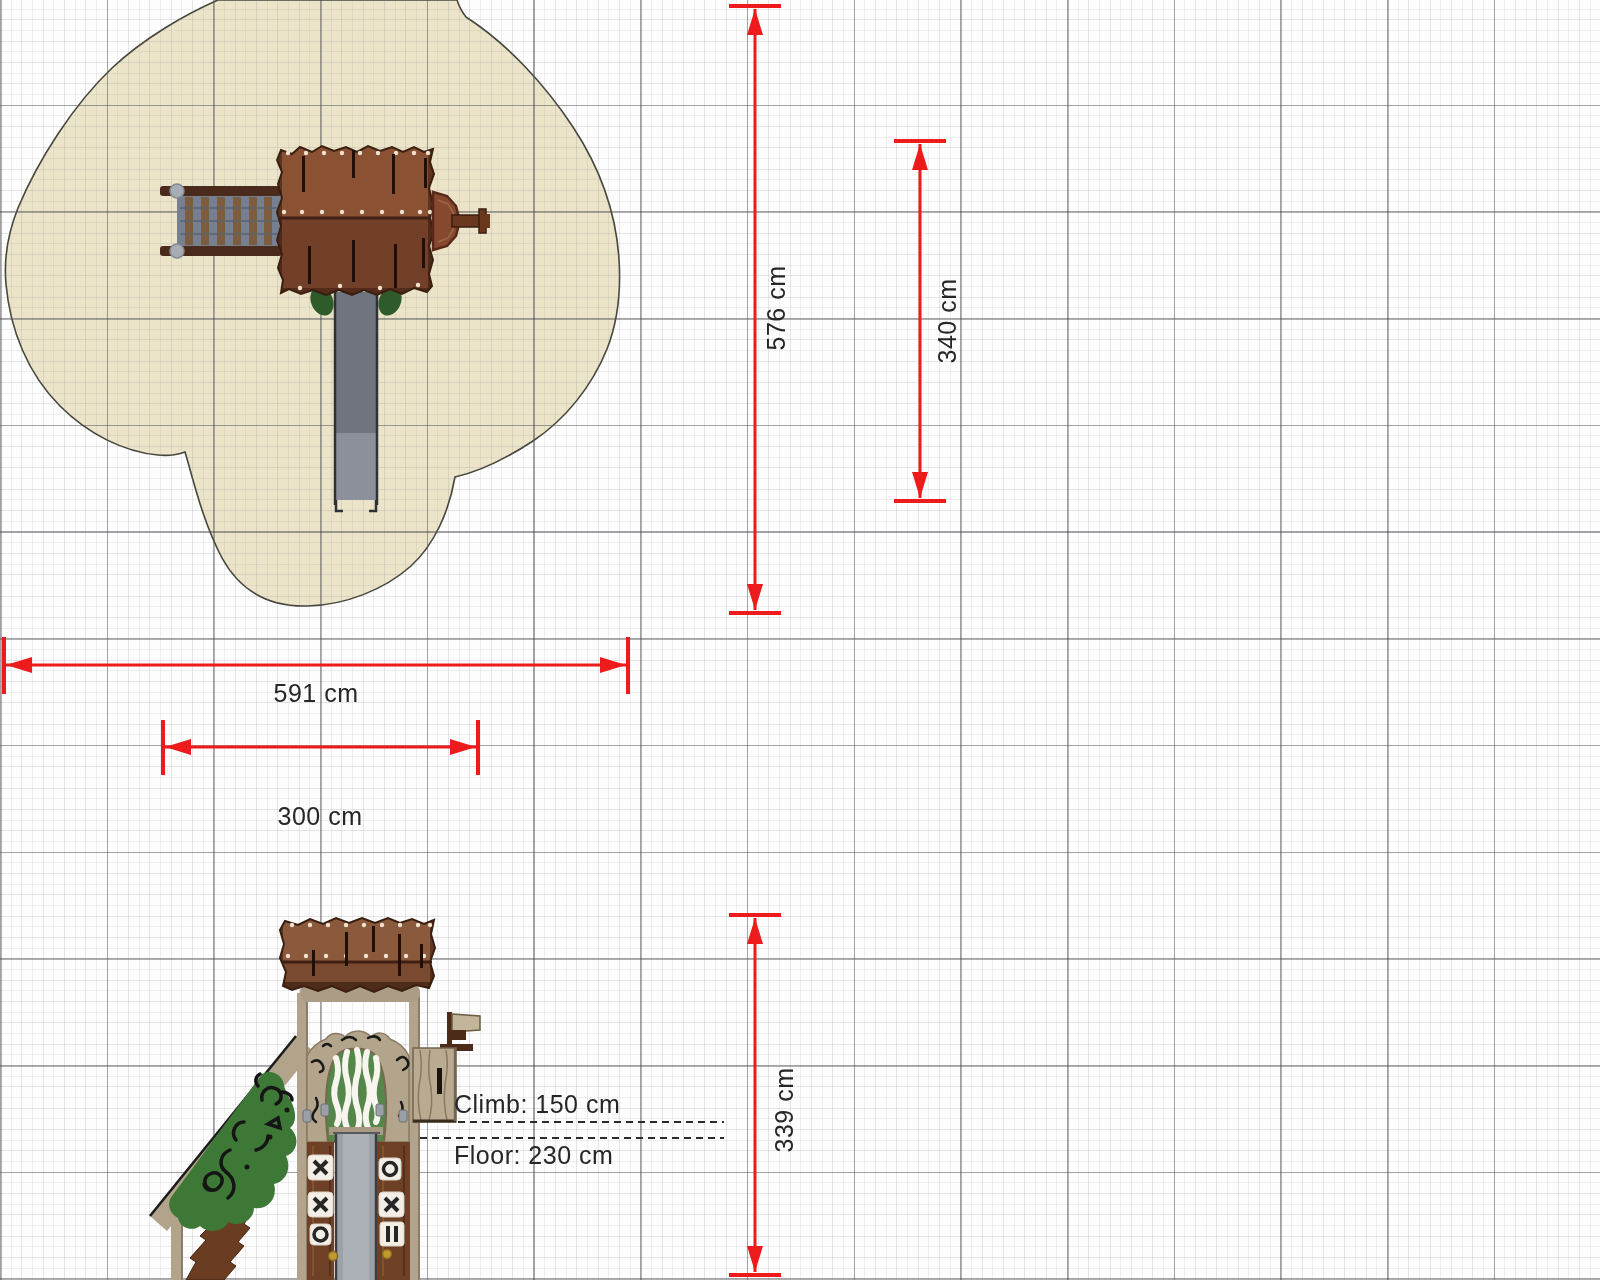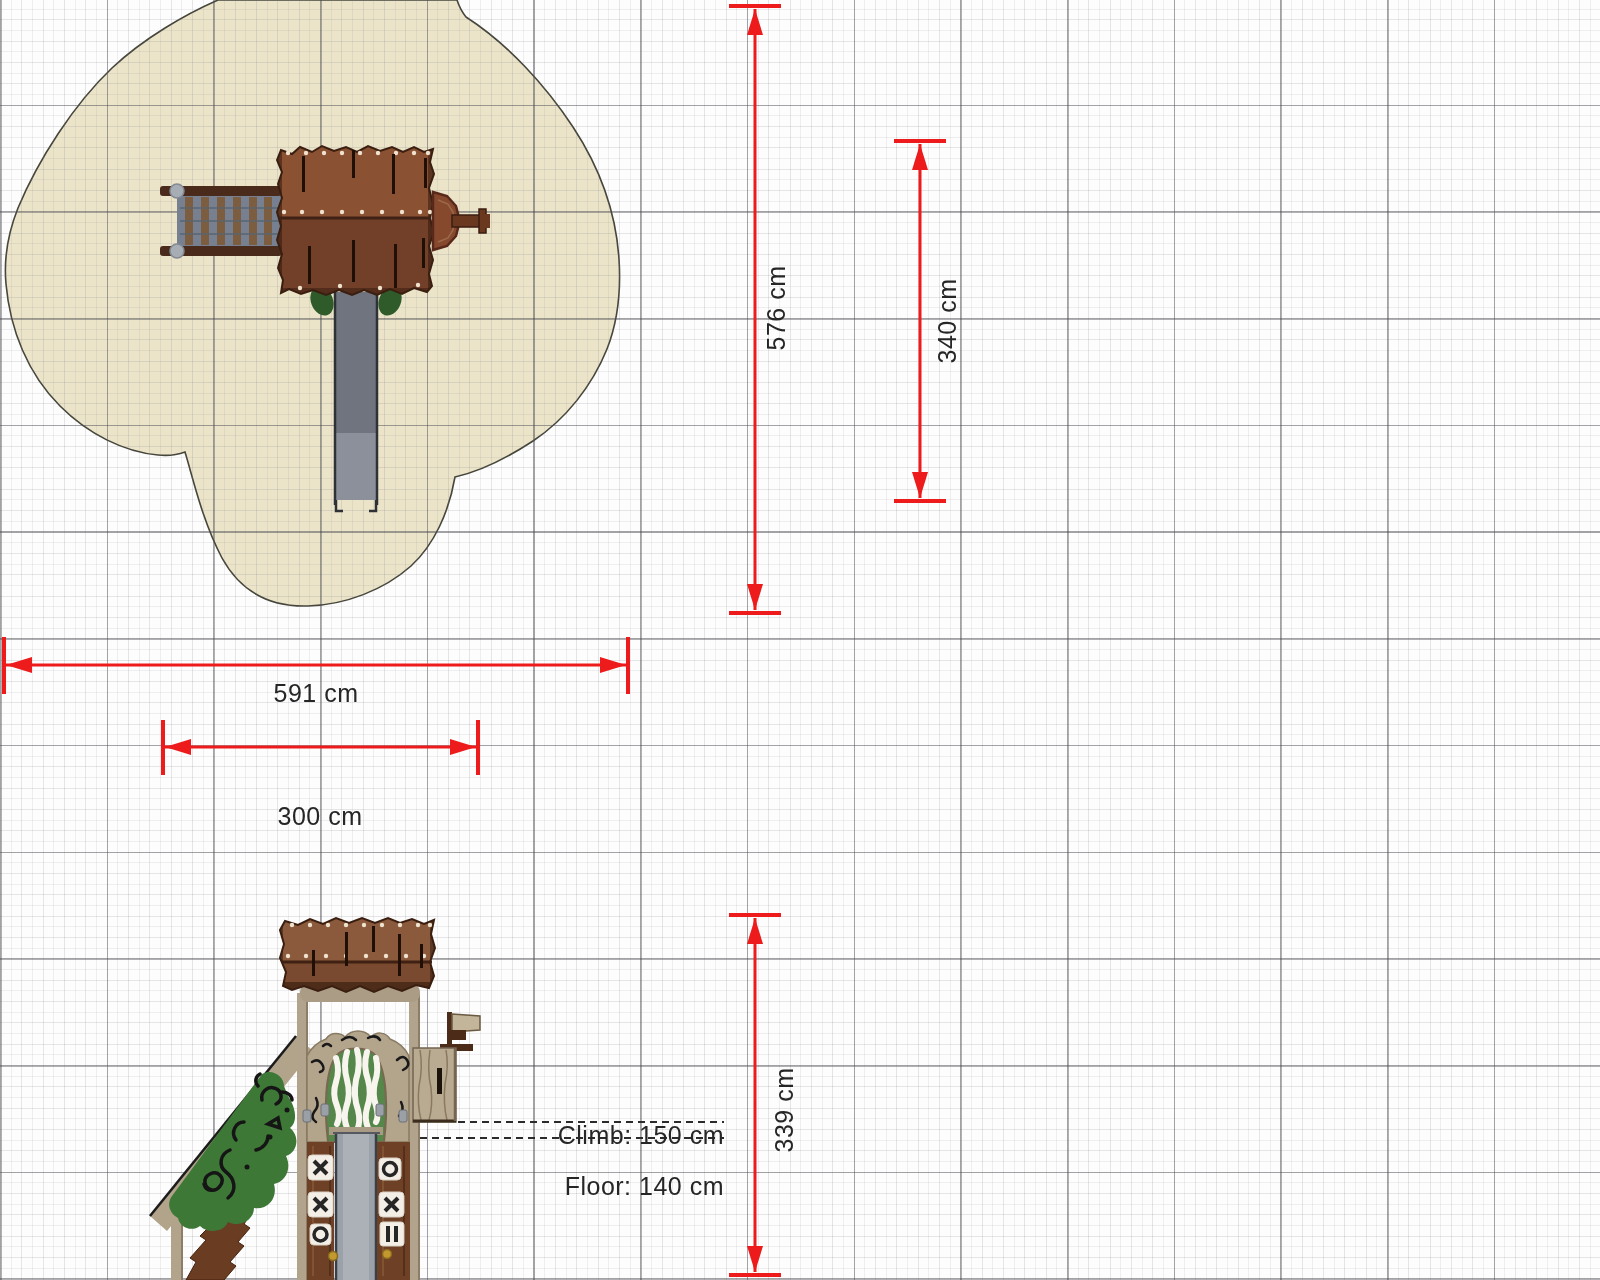--- a/index.html
+++ b/index.html
@@ -11,22 +11,22 @@
     repeating-linear-gradient(to bottom, rgba(70,70,75,0.42) 0 1.6px, transparent 1.6px 106.7px),
     repeating-linear-gradient(to right, rgba(110,110,125,0.10) 0 1px, transparent 1px 10.67px),
     repeating-linear-gradient(to bottom, rgba(110,110,125,0.10) 0 1px, transparent 1px 10.67px),
     repeating-linear-gradient(to right, rgba(110,110,125,0.07) 0 1px, transparent 1px 21.34px),
     repeating-linear-gradient(to bottom, rgba(110,110,125,0.07) 0 1px, transparent 1px 21.34px);}
   .sand{z-index:1;} .art{z-index:3;} .dims{z-index:4;}
   .labels{z-index:5;pointer-events:none;}
   .dim-label{position:absolute;width:160px;height:28px;line-height:28px;text-align:center;
              font-size:25px;color:#262626;white-space:nowrap;letter-spacing:.5px;}
   .dim-label.vert{transform:rotate(-90deg);}
-  .note-label{position:absolute;width:270px;height:28px;line-height:28px;text-align:right;
-              font-size:25px;color:#262626;white-space:nowrap;letter-spacing:.5px;margin-top:31px;}
+  .note-label{position:absolute;width:270px;height:28px;line-height:28px;text-align:left;
+              font-size:25px;color:#262626;white-space:nowrap;letter-spacing:.5px;}
 </style>
 </head>
 <body>
 
 <div class="canvas">
 
   <svg class="layer sand" width="1600" height="1280" viewBox="0 0 1600 1280">
     <path d="M 218,0 C 186,14 144,38 112,68 C 74,104 38,160 18,208 C 6,238 4,262 6,284
          C 10,330 28,374 60,406 C 88,434 124,452 158,455 C 167,456 177,455 185,452
          C 193,478 202,520 222,558 C 243,596 276,607 308,606 C 345,605 384,590 411,566
@@ -369,15 +369,15 @@
     </g>
   </svg>
 
   <div class="layer labels">
     <div class="dim-label" style="left:236px;top:679px;text-align:center;">591 cm</div>
     <div class="dim-label" style="left:240px;top:762px;margin-top:40px;">300 cm</div>
     <div class="dim-label vert" style="left:696px;top:294px;">576 cm</div>
     <div class="dim-label vert" style="left:867px;top:307px;">340 cm</div>
     <div class="dim-label vert" style="left:704px;top:1096px;">339 cm</div>
     <div class="note-label" style="left:454px;top:1090px;">Climb: 150 cm</div>
-    <div class="note-label" style="left:454px;top:1141px;">Floor: 140 cm</div>
+    <div class="note-label" style="left:454px;top:1141px;">Floor: 230 cm</div>
   </div>
 </div>
 
 </body></html>

